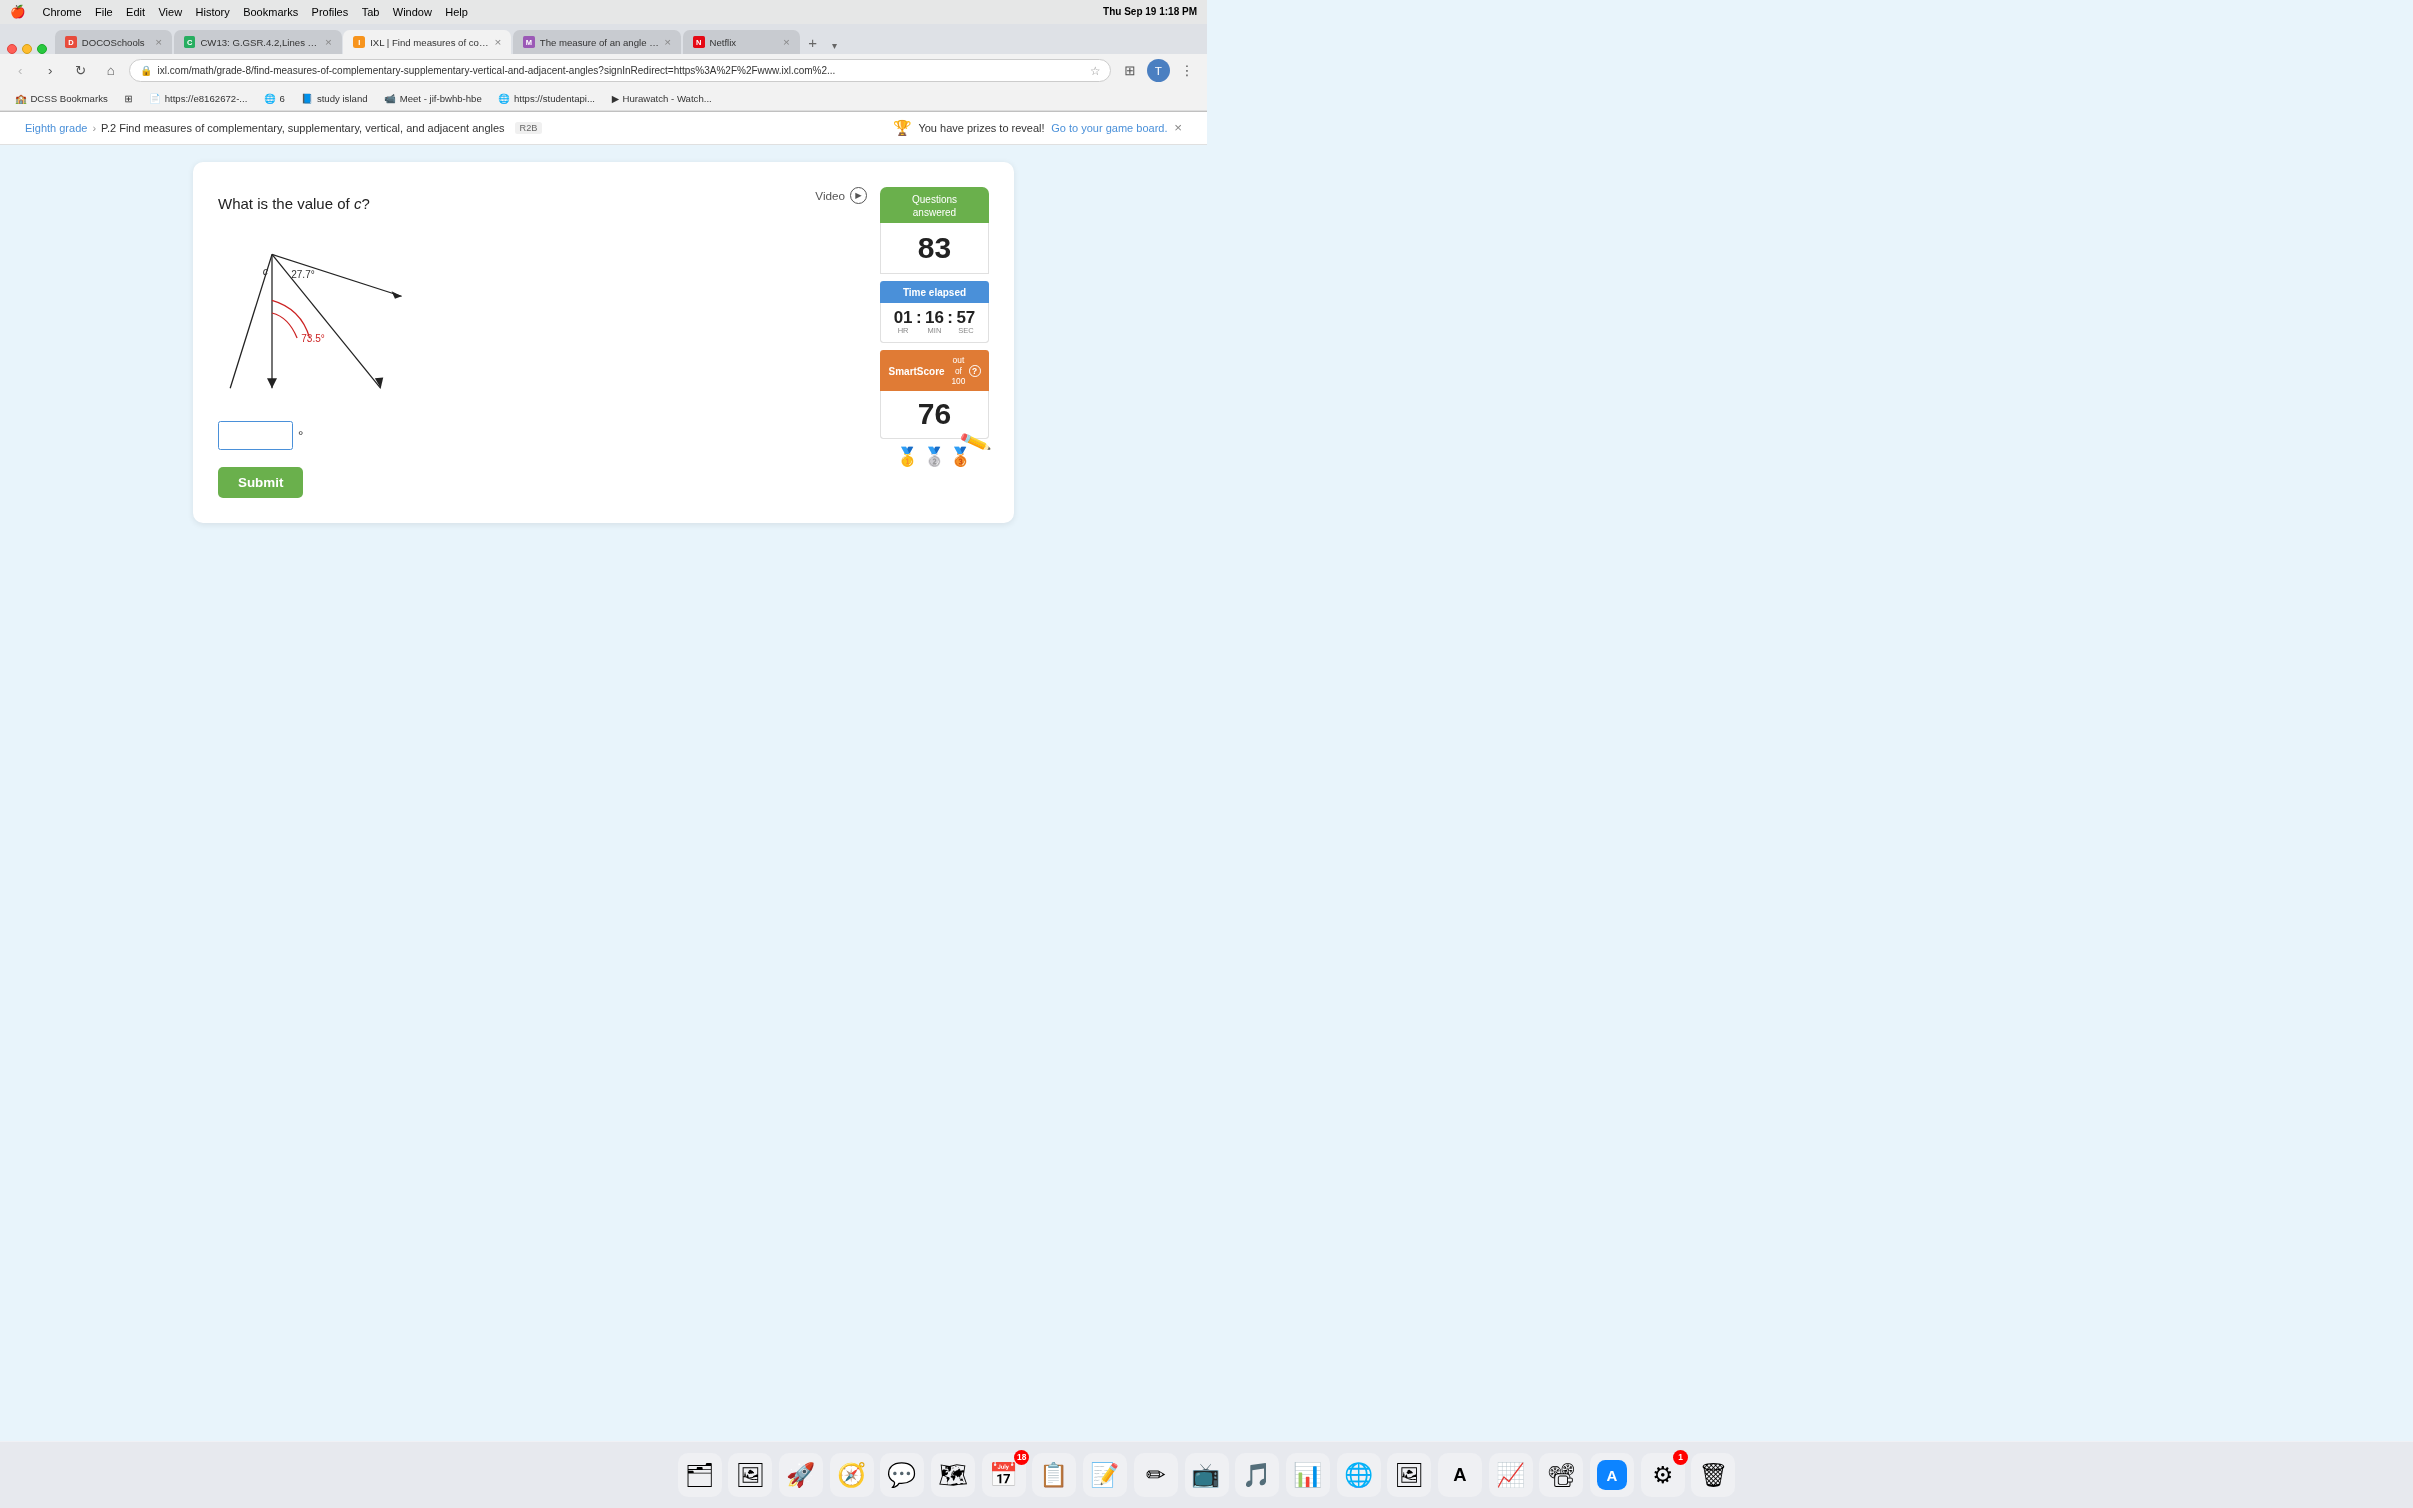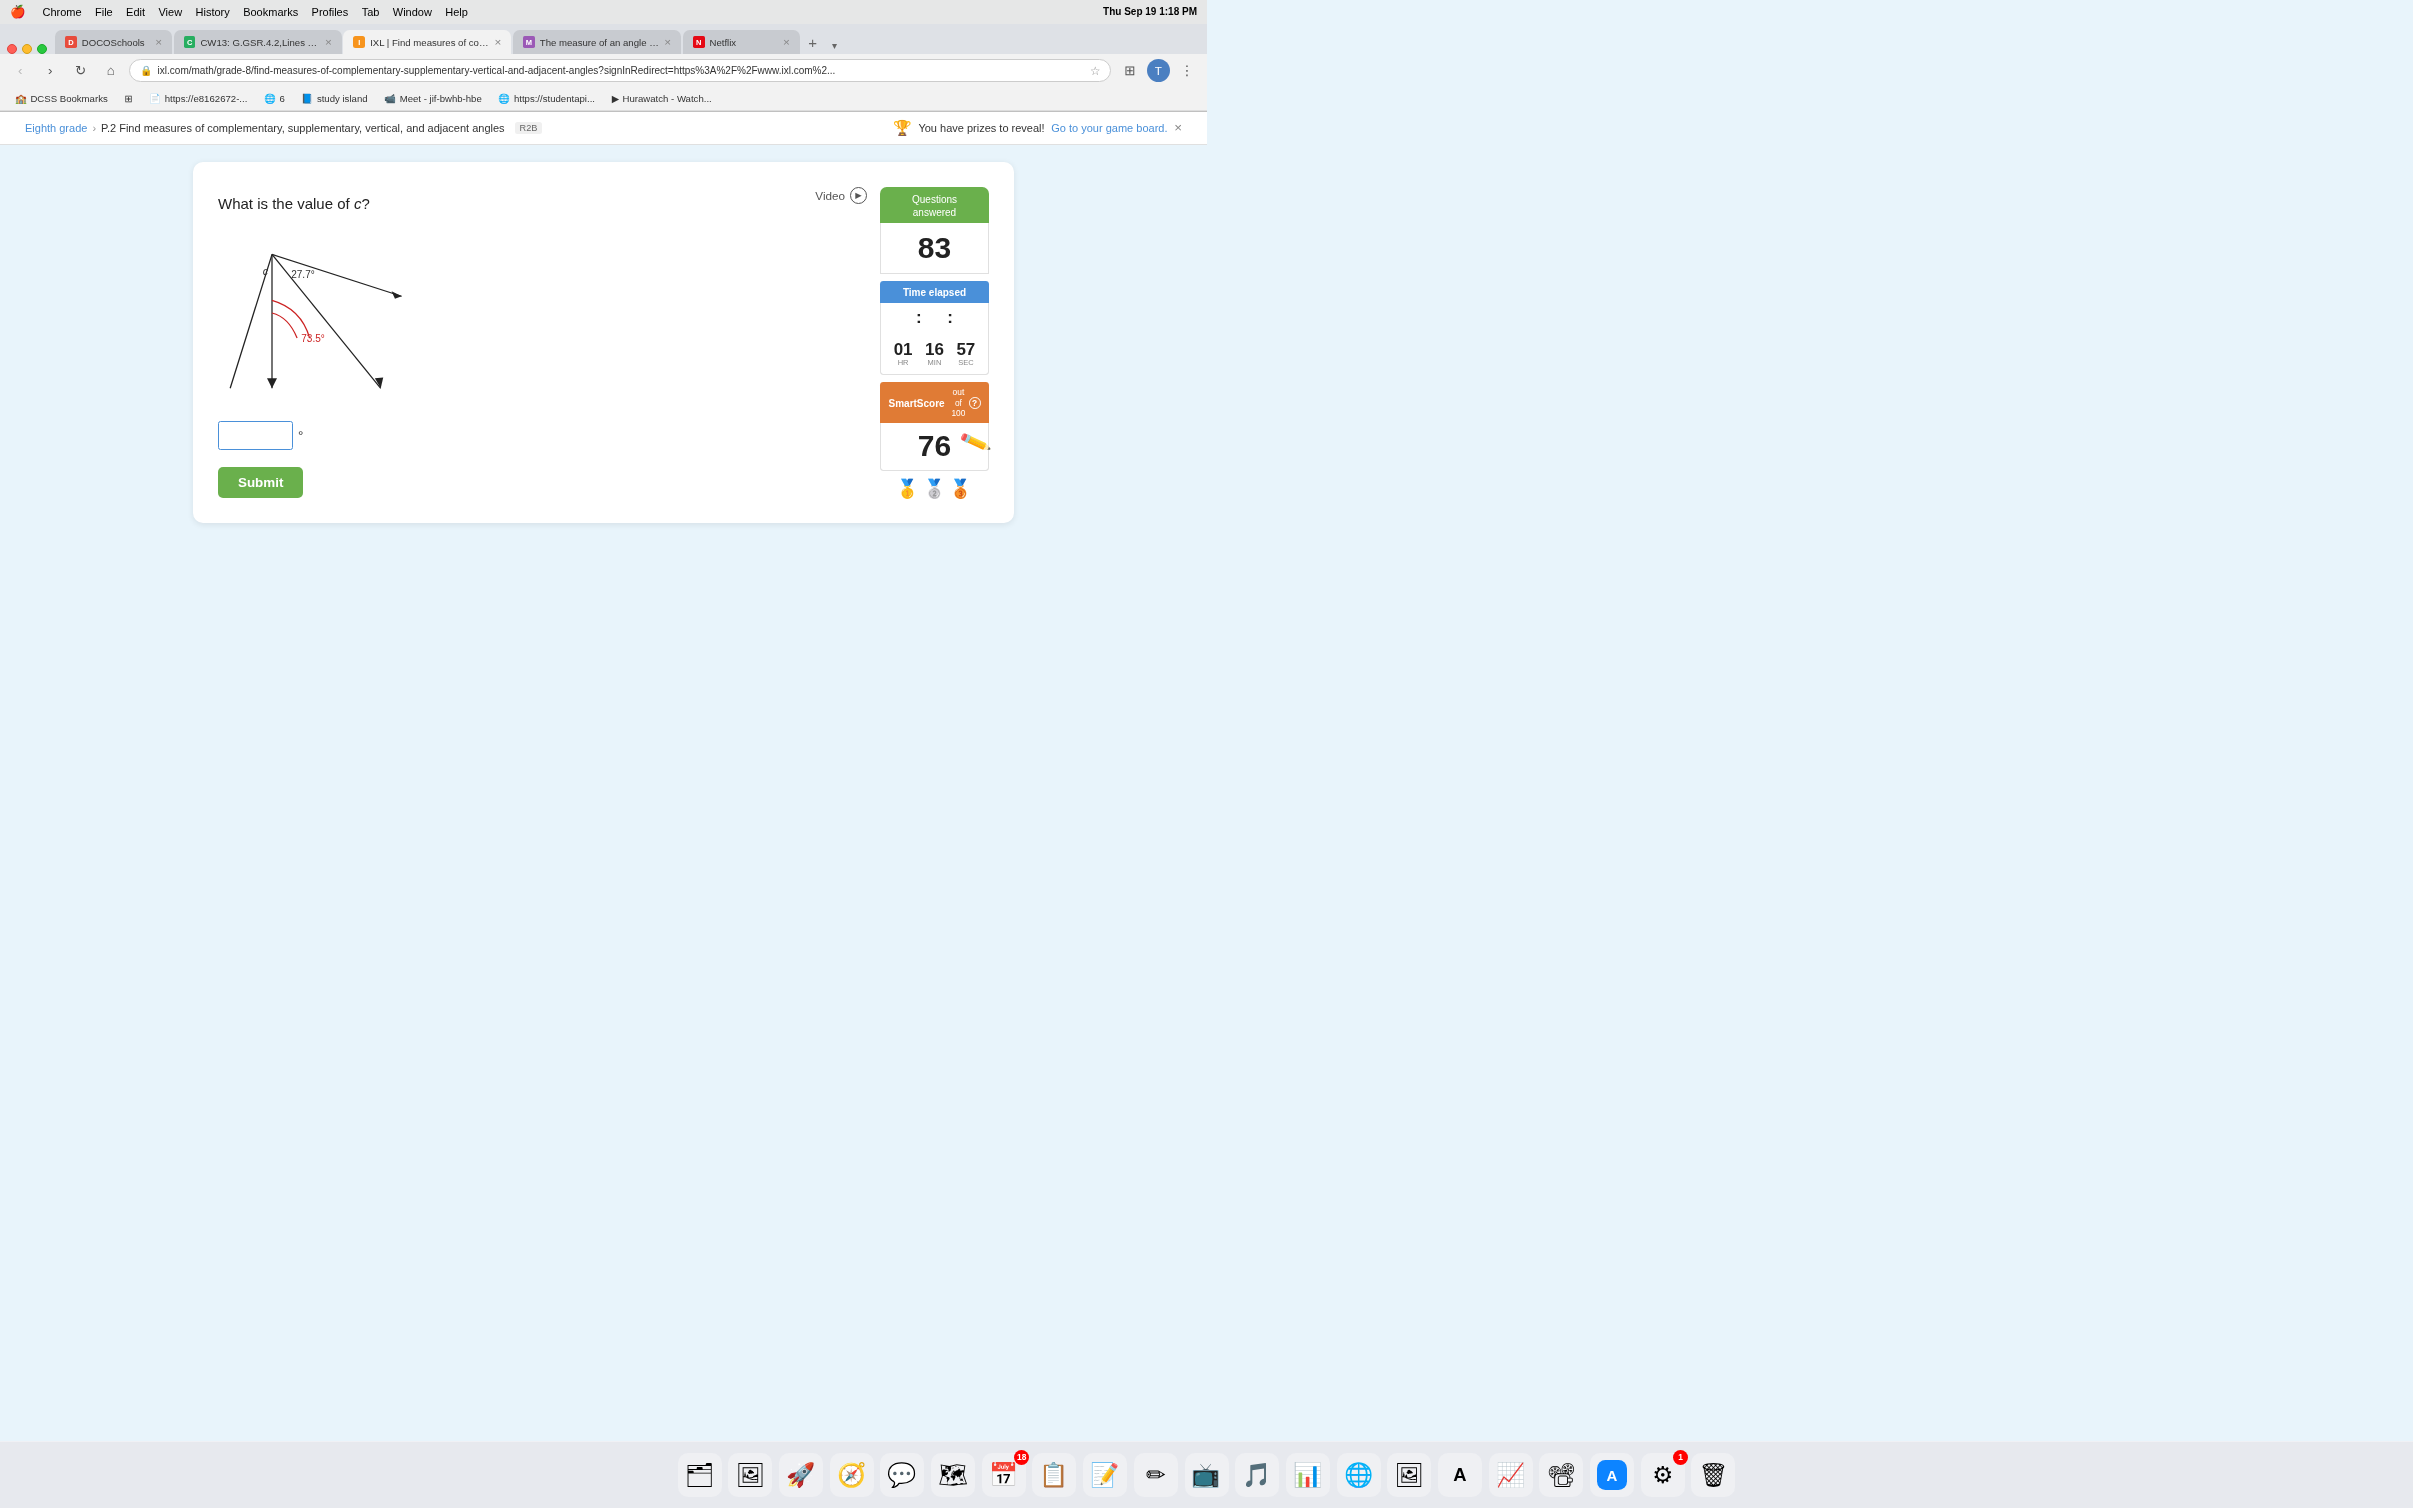--- a/index.html
+++ b/index.html
@@ -335,21 +335,20 @@
       border: 0.8px solid #e0e0e0;
       border-top: none;
       display: flex;
       justify-content: center;
       gap: 3.4px;
       padding: 6.7px;
       border-radius: 0 0 3.4px 3.4px;
     }
     .time-unit {
       text-align: center;
-      margin-top: 32px;
     }
     .time-val {
       font-size: 17px;
       font-weight: 700;
       color: #222;
       line-height: 1;
     }
     .time-label {
       font-size: 7.5px;
       color: #888;

